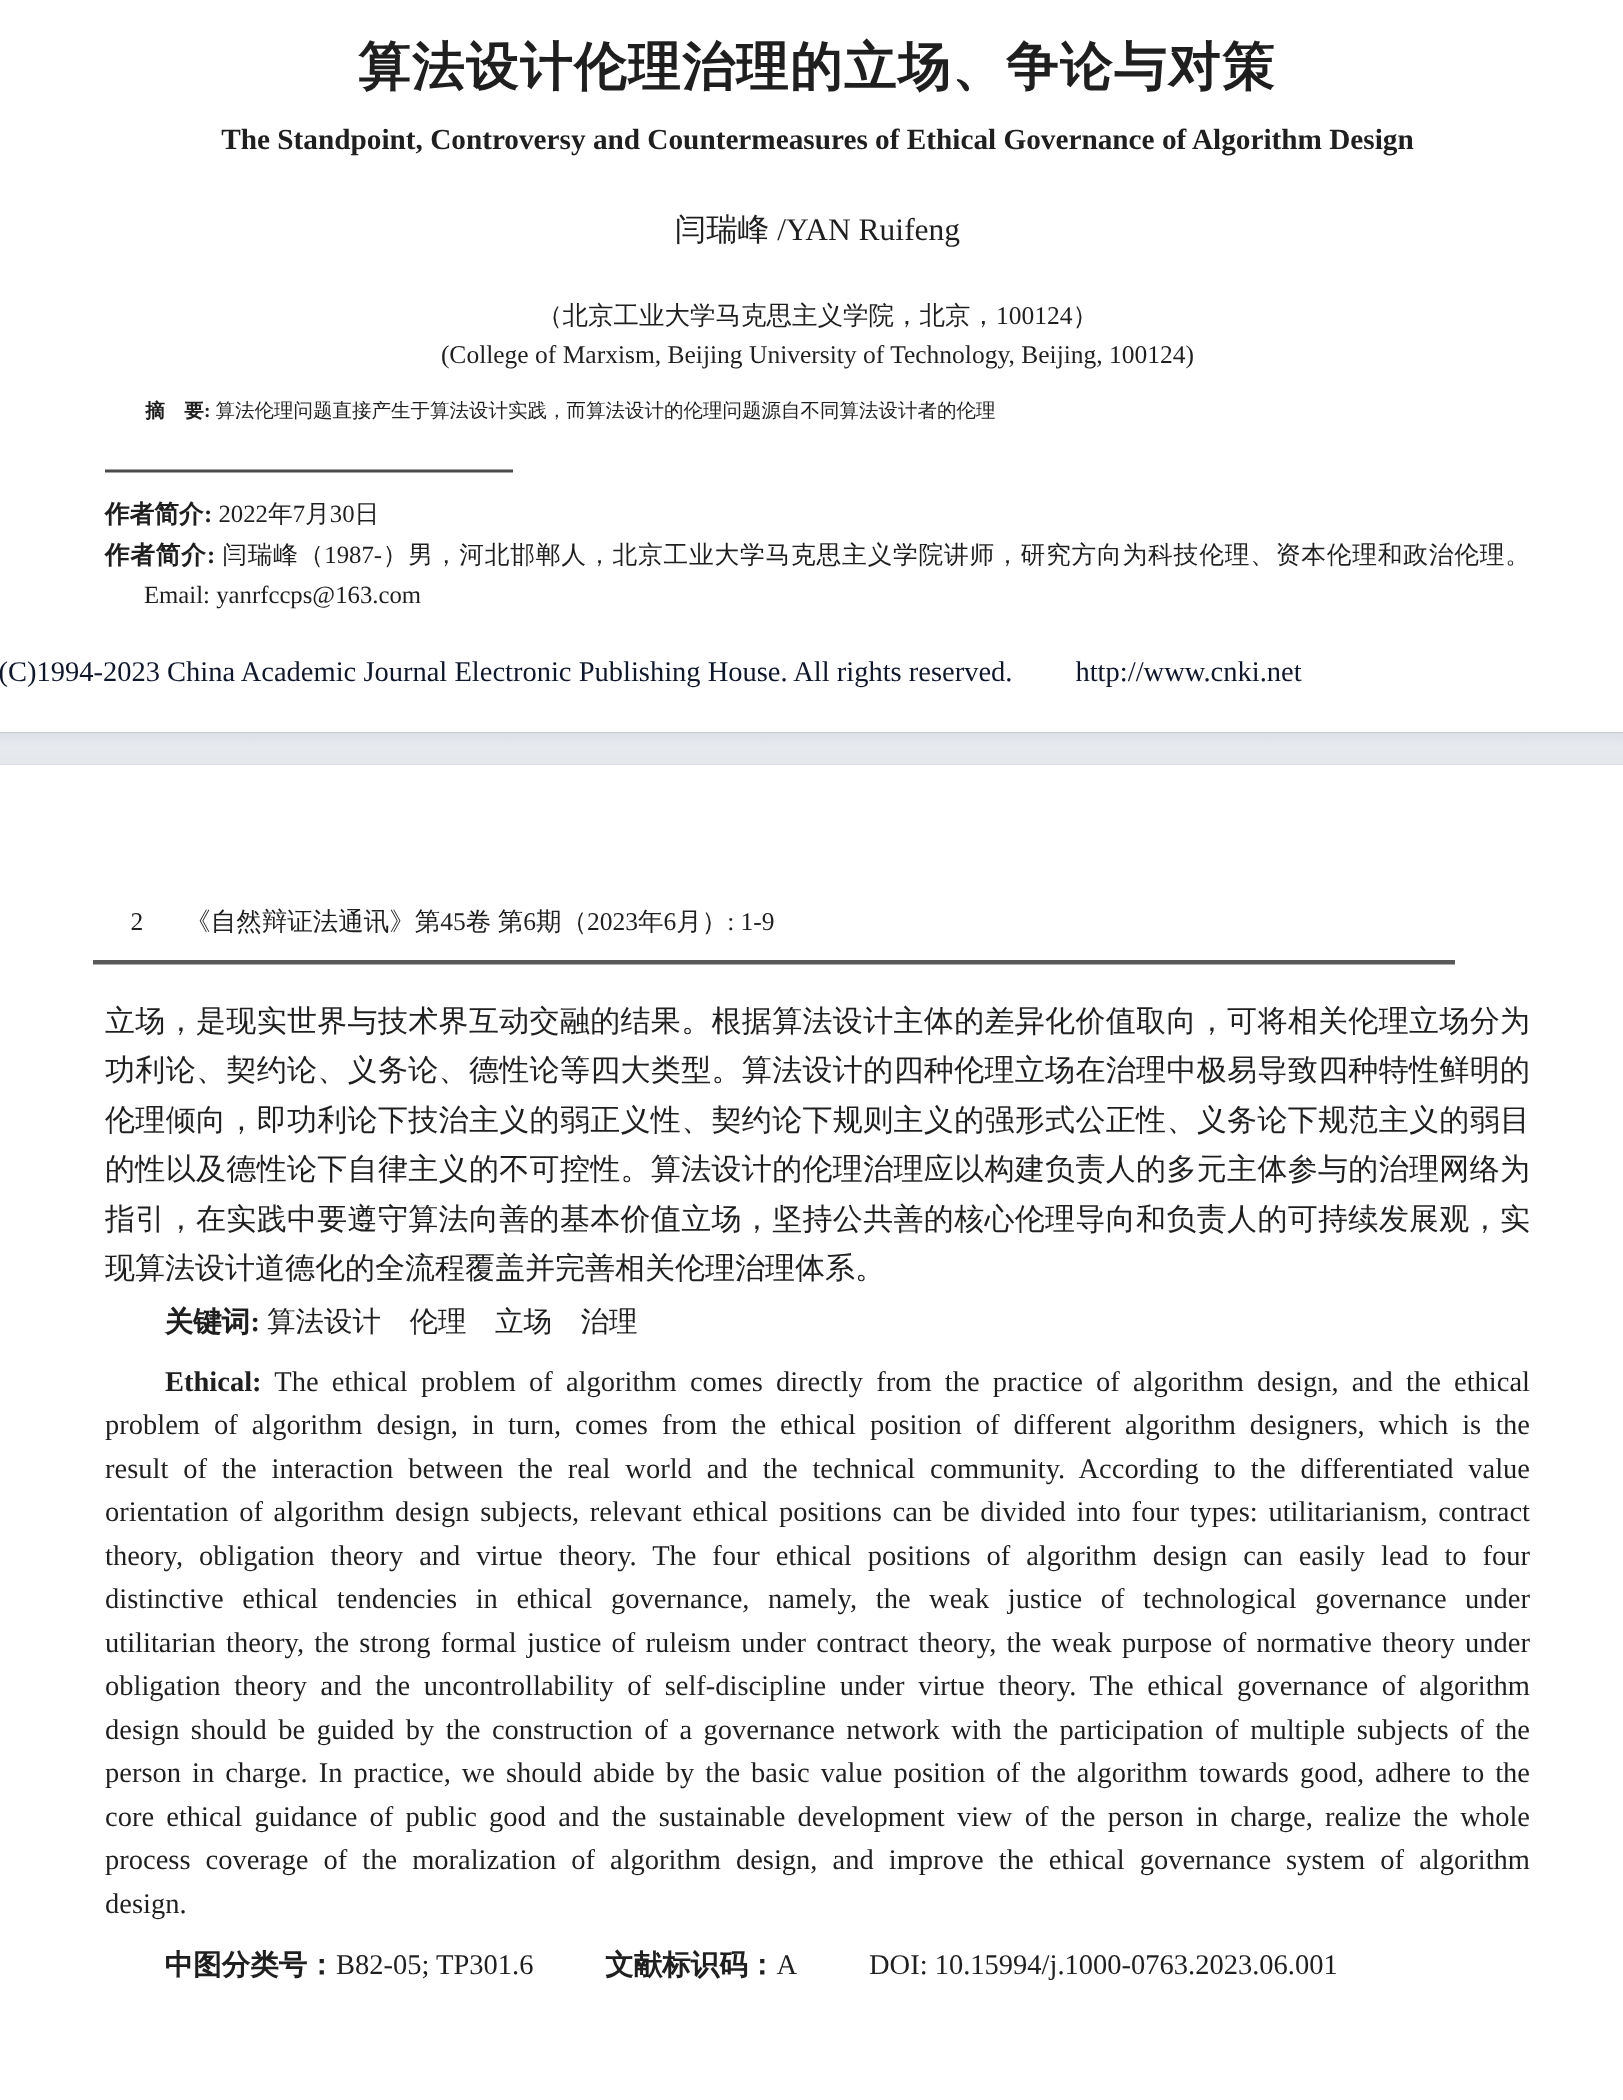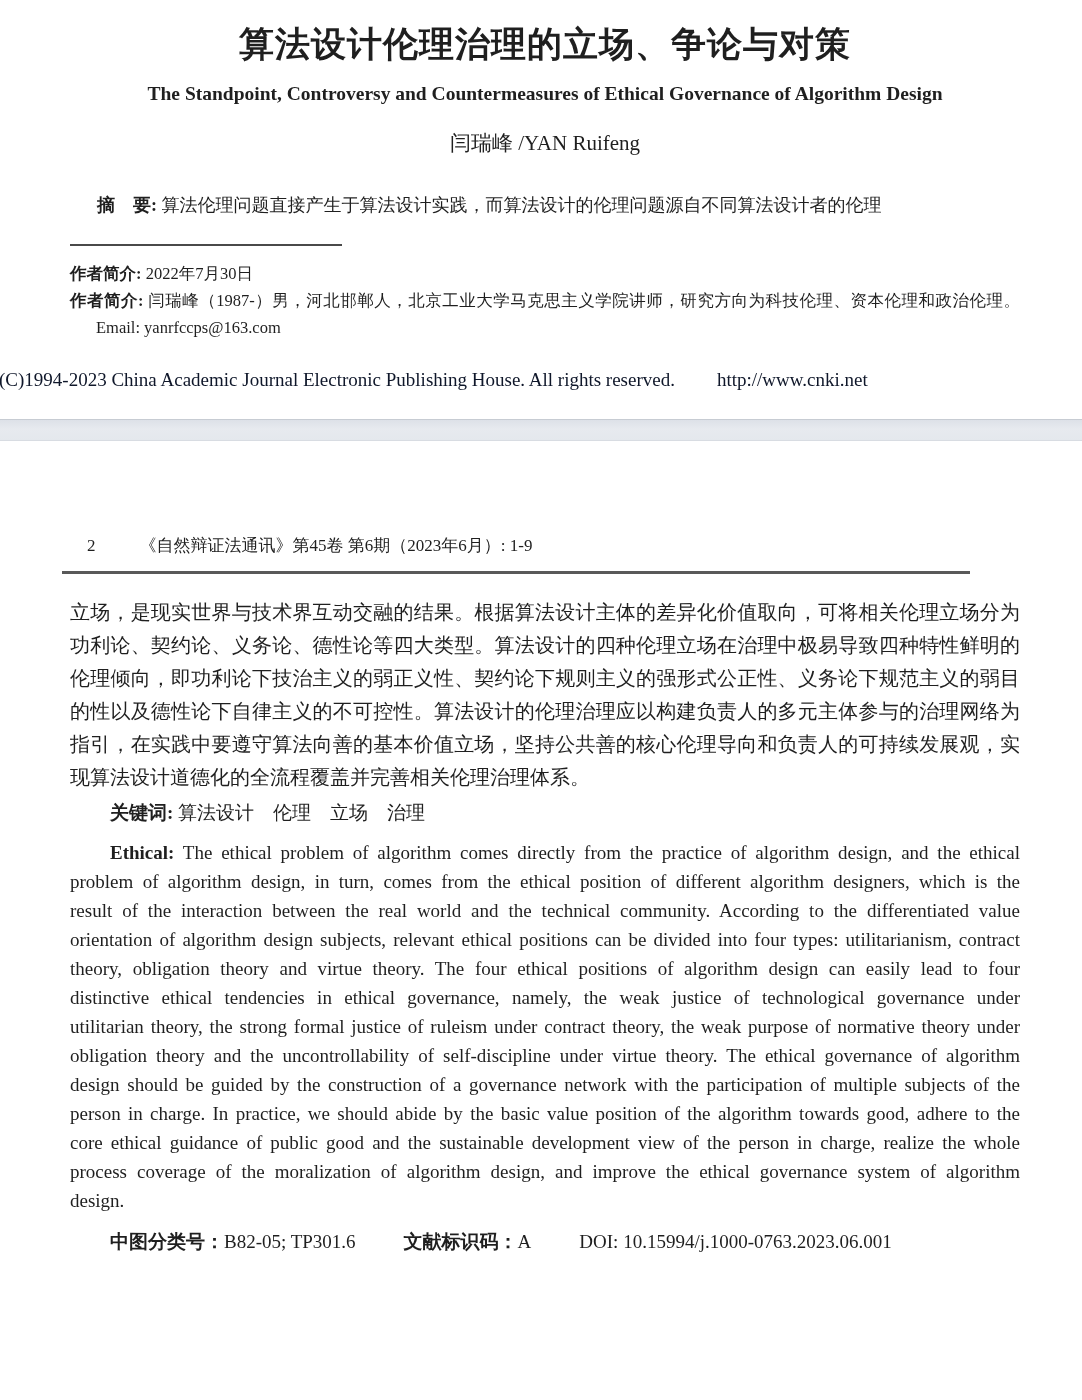--- a/index.html
+++ b/index.html
@@ -26,34 +26,34 @@
     letter-spacing: 1px;
   }
   .title-en {
     margin-top: 14px;
     text-align: center;
     font-size: 19.5px;
     line-height: 24px;
     font-weight: bold;
   }
   .author-line {
-    margin-top: 24px;
+    margin-top: 34px;
     text-align: center;
     font-size: 21px;
     line-height: 26px;
   }
   .affiliation {
     margin-top: 32px;
     text-align: center;
     font-size: 17px;
     line-height: 26px;
   }
   .abstract-cn-line {
-    margin-top: 36px;
-    font-size: 18px;
+    margin-top: 11px;
+    font-size: 13px;
     line-height: 26px;
     text-indent: 27px;
     white-space: nowrap;
     overflow: hidden;
   }
   .label-bold { font-weight: bold; }
   .footnote-rule {
     margin-top: 26px;
     width: 272px;
     height: 2px;
@@ -91,21 +91,21 @@
 
   
   .p2-header {
     margin-top: 92px;
     font-size: 17px;
     line-height: 26px;
     display: flex;
     align-items: baseline;
   }
   .p2-pagenum { padding-left: 17px; }
-  .p2-journal { margin-left: 44px; }
+  .p2-journal { margin-left: 28px; }
   .p2-header-rule {
     margin-top: 12px;
     margin-left: -8px;
     width: 908px;
     height: 3px;
     background: #595959;
   }
   .body-para {
     margin-top: 22px;
     font-size: 20px;
@@ -145,20 +145,24 @@
 </head>
 <body>
 
 <div class="page">
   <div class="content">
 
     <div class="title-cn">算法设计伦理治理的立场、争论与对策</div>
     <div class="title-en">The Standpoint, Controversy and Countermeasures of Ethical Governance of Algorithm Design</div>
     <div class="author-line">闫瑞峰 /YAN Ruifeng</div>
 
+    <div class="affiliation">
+      <div>（北京工业大学马克思主义学院，北京，100124）</div>
+      <div>(College of Marxism, Beijing University of Technology, Beijing, 100124)</div>
+    </div>
 
     <div class="abstract-cn-line">
       <span class="label-bold">摘　要:</span>
       <span>算法伦理问题直接产生于算法设计实践，而算法设计的伦理问题源自不同算法设计者的伦理</span>
     </div>
 
     <div class="footnote-rule"></div>
 
     <div class="footnotes">
       <div class="footnote">

